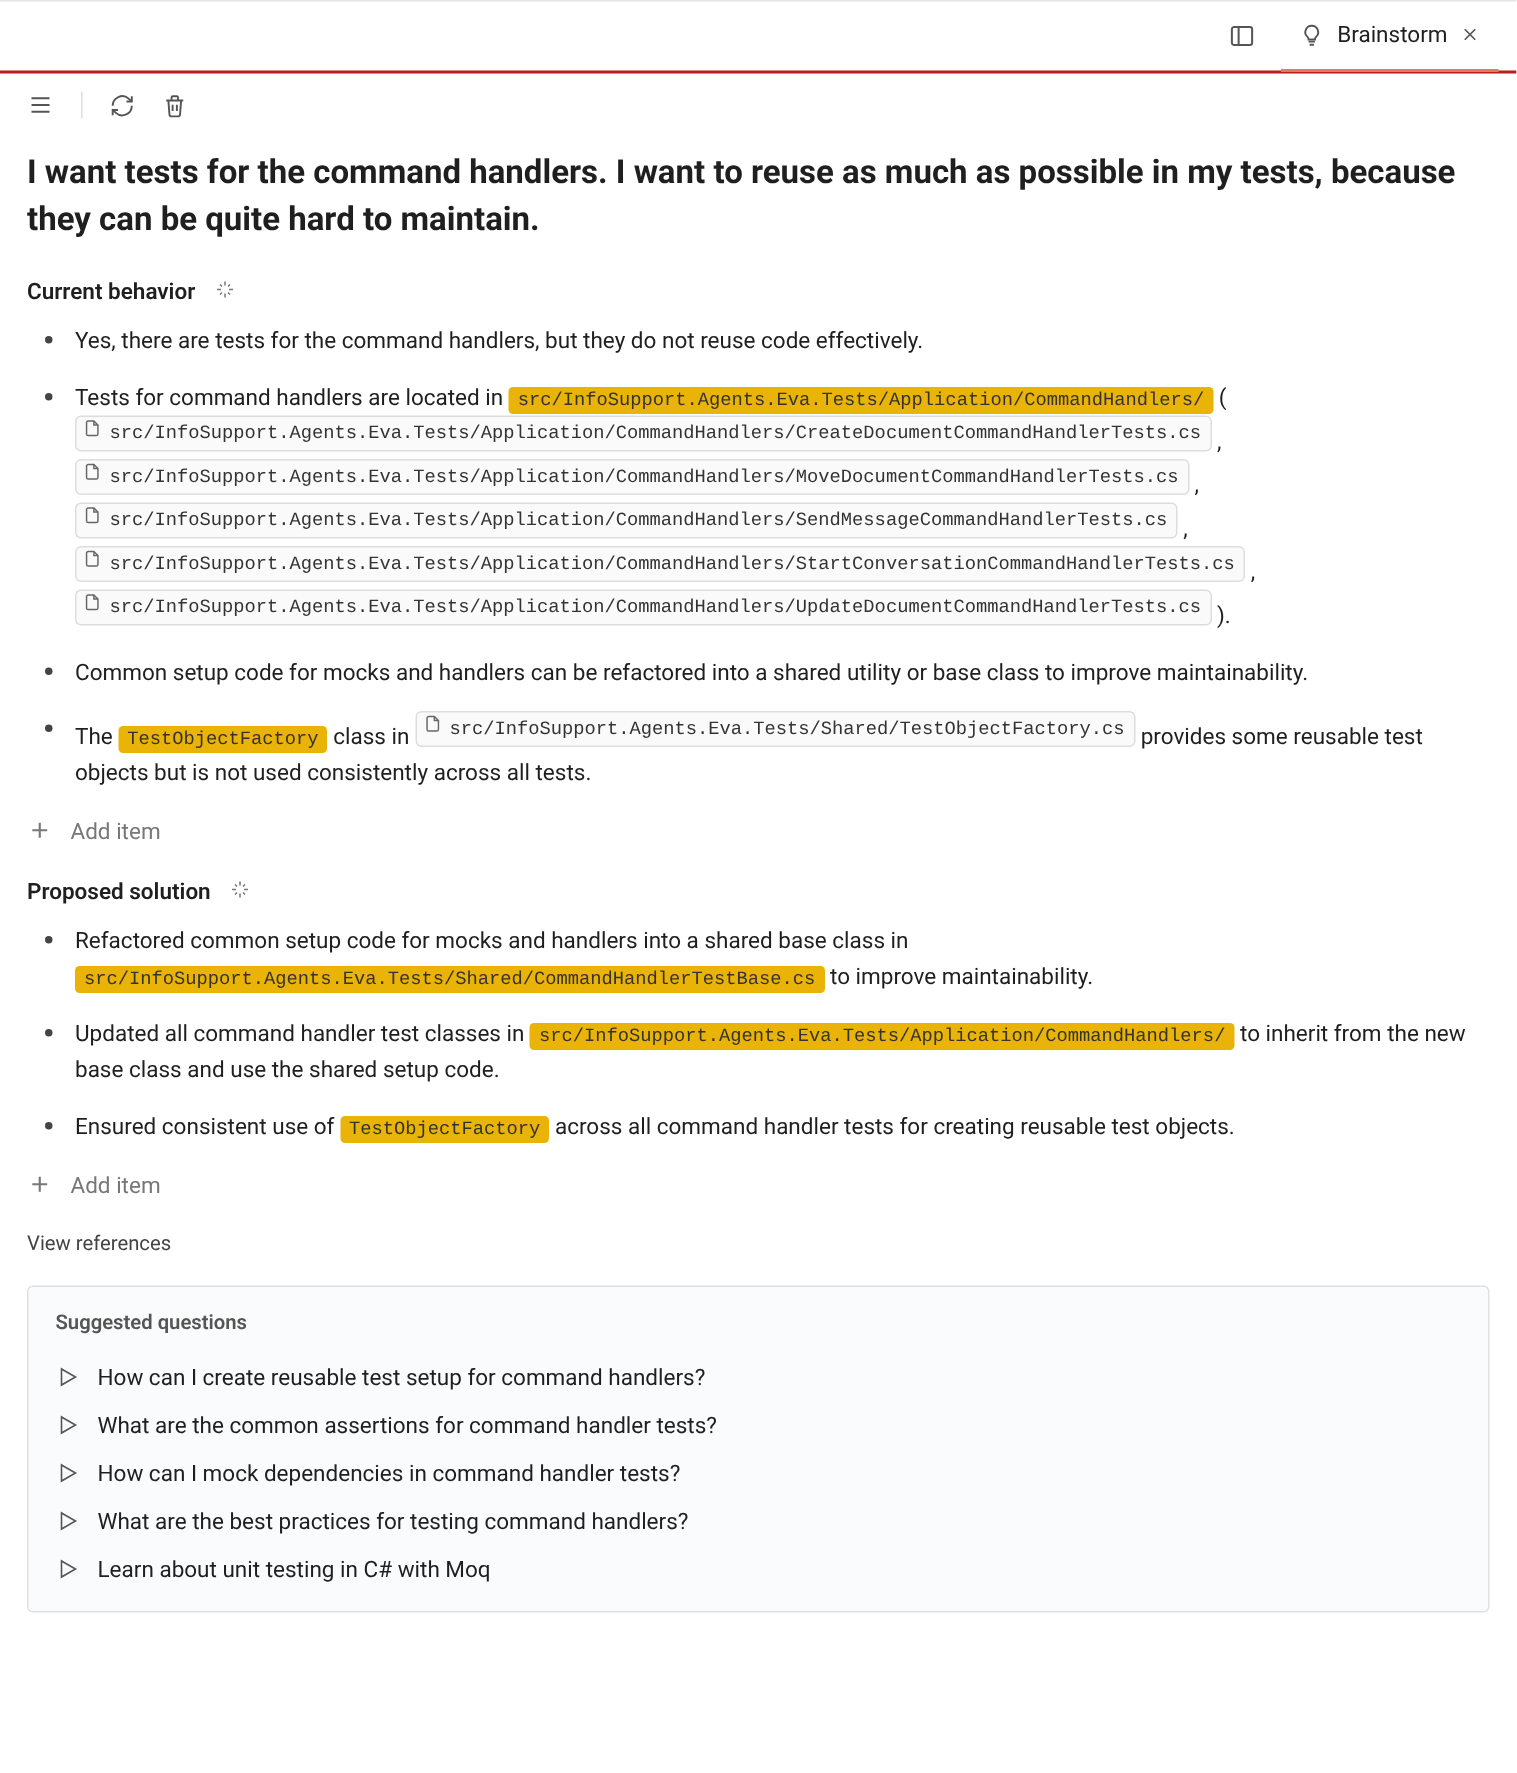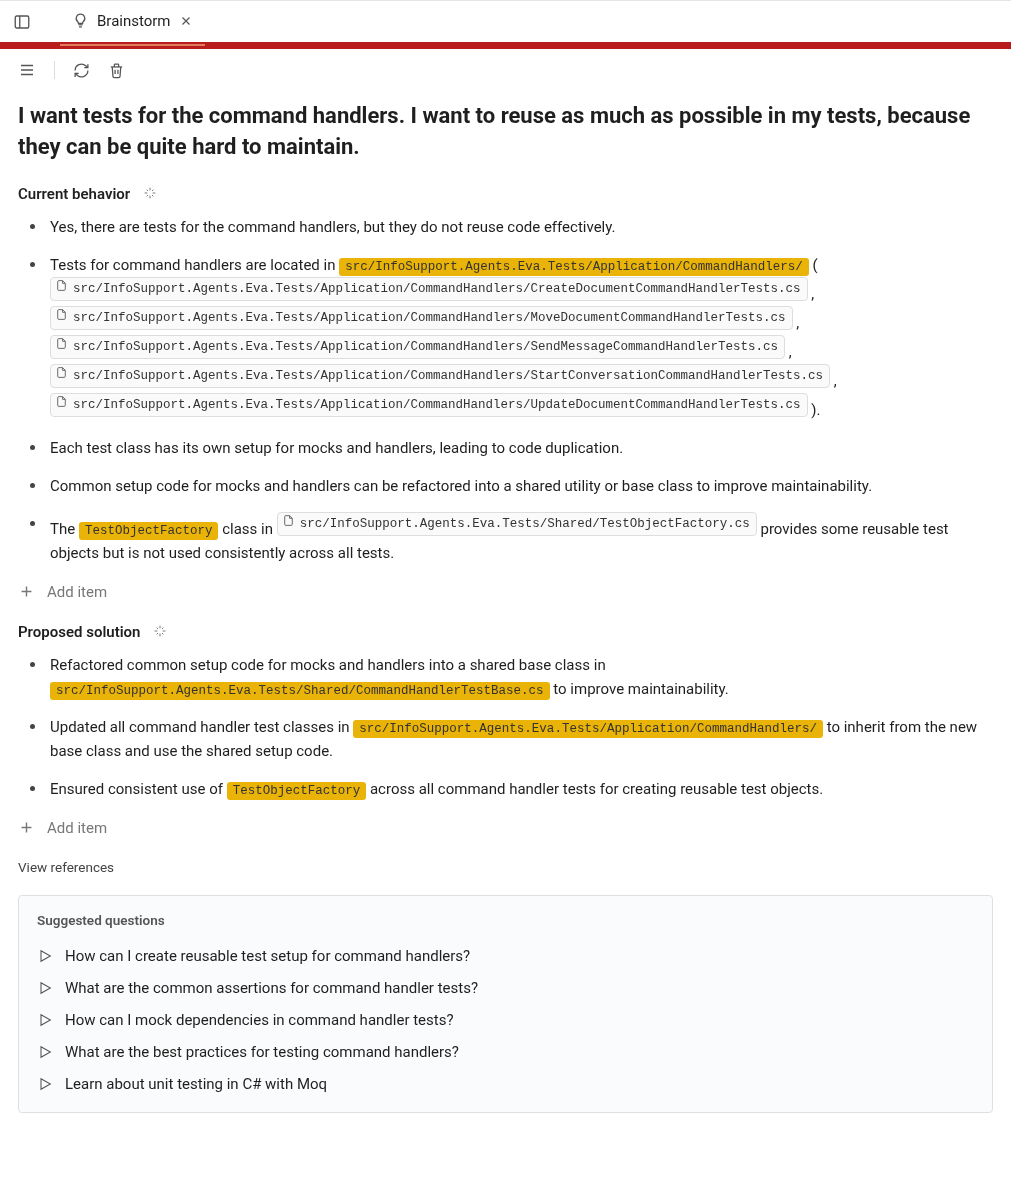--- a/index.html
+++ b/index.html
@@ -9,22 +9,23 @@
       color: #1f1f1f;
       background: #fff;
       width: 1011px;
     }
     .top-border { border-top: 1px solid #e5e5e5; }
     .tab-bar {
       height: 48px;
       display: flex;
       align-items: center;
       padding: 0 12px;
-      border-bottom: 7px solid #b91c1c;
-      gap: 20px;
+      border-bottom: 2px solid #b91c1c;
+      gap: 8px;
+      justify-content: flex-end;
     }
     .panel-toggle-icon {
       width: 20px; height: 20px;
       display: flex; align-items: center; justify-content: center;
       color: #555;
     }
     .tab {
       display: flex;
       align-items: center;
       gap: 8px;
@@ -266,23 +267,20 @@
             <svg width="13" height="13" viewBox="0 0 24 24" fill="none" stroke="currentColor" stroke-width="1.8">
               <path d="M14 3H7a2 2 0 0 0-2 2v14a2 2 0 0 0 2 2h10a2 2 0 0 0 2-2V8z"></path>
               <path d="M14 3v5h5"></path>
             </svg>
           </span>
         <span>src/InfoSupport.Agents.Eva.Tests/Application/CommandHandlers/UpdateDocumentCommandHandlerTests.cs</span>
       </span>
       <span> ).</span>
     </li>
     <li>
-      <span>Each test class has its own setup for mocks and handlers, leading to code duplication.</span>
-    </li>
-    <li>
       <span>Common setup code for mocks and handlers can be refactored into a shared utility or base class to improve maintainability.</span>
     </li>
     <li>
       <span>The </span>
       <span class="code-inline">TestObjectFactory</span>
       <span> class in </span>
       <span class="file-chip">
         <span class="file-icon">
             <svg width="13" height="13" viewBox="0 0 24 24" fill="none" stroke="currentColor" stroke-width="1.8">
               <path d="M14 3H7a2 2 0 0 0-2 2v14a2 2 0 0 0 2 2h10a2 2 0 0 0 2-2V8z"></path>

